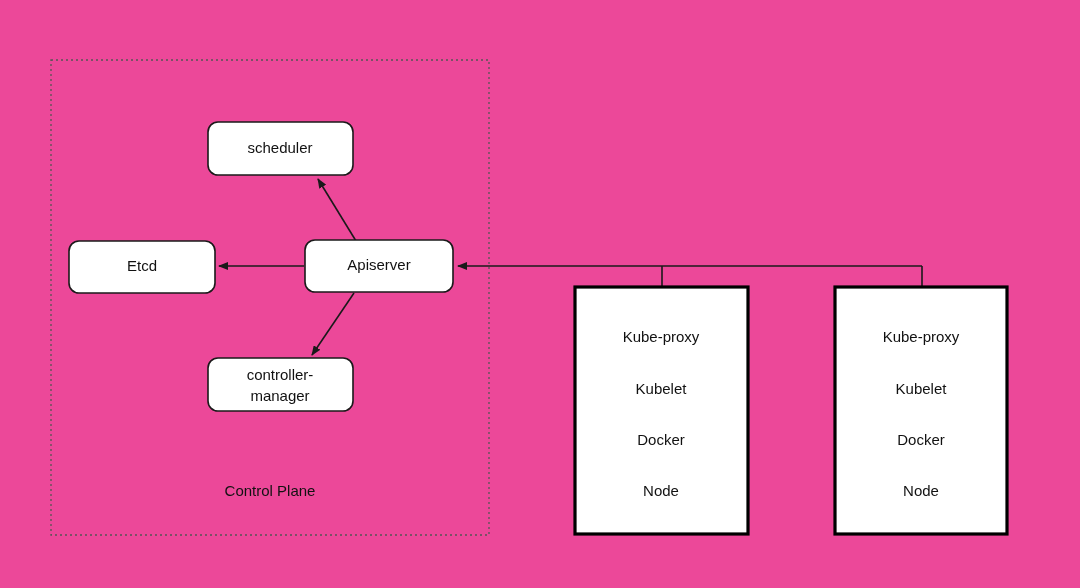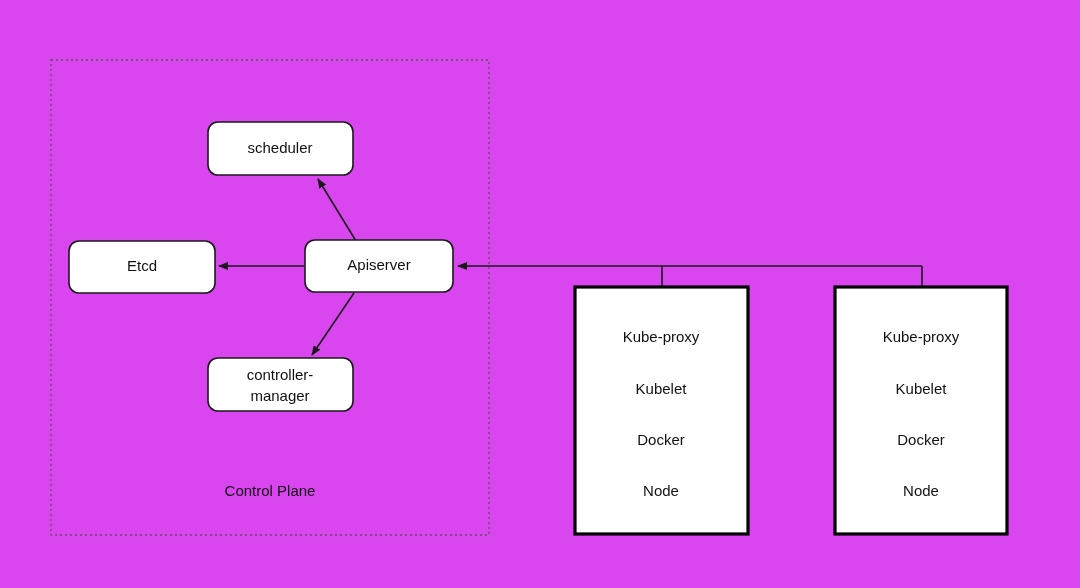--- a/index.html
+++ b/index.html
@@ -10,21 +10,21 @@
   body {
     width: 1080px;
     height: 588px;
     font-family: "Liberation Sans", sans-serif;
     overflow: hidden;
   }
   #diagram-root {
     position: relative;
     width: 1080px;
     height: 588px;
-    background: #d946ef;
+    background: #ec4899;
   }
   svg.diagram {
     display: block;
     width: 1080px;
     height: 588px;
   }
   .node-label {
     font-family: "Liberation Sans", sans-serif;
     font-size: 15px;
     fill: #111111;

